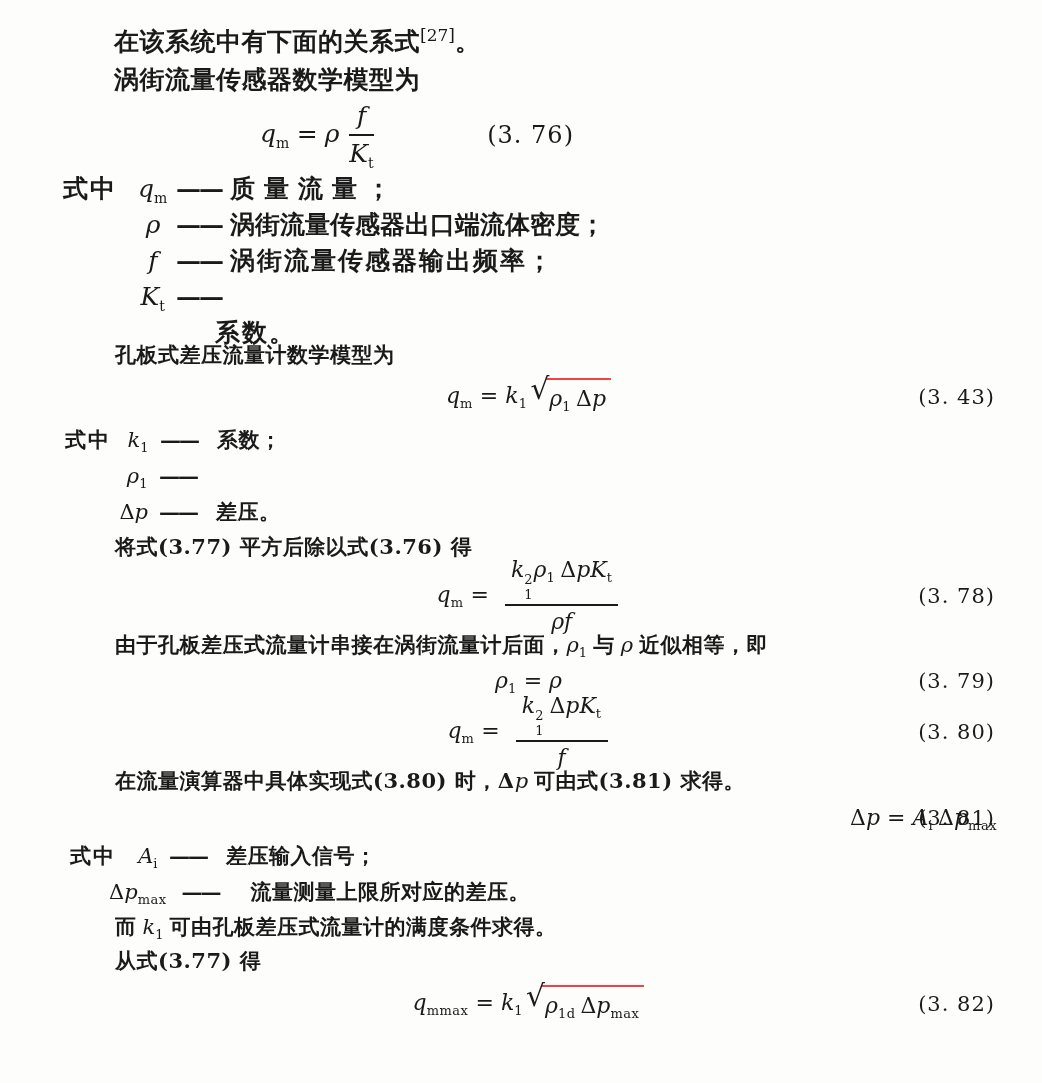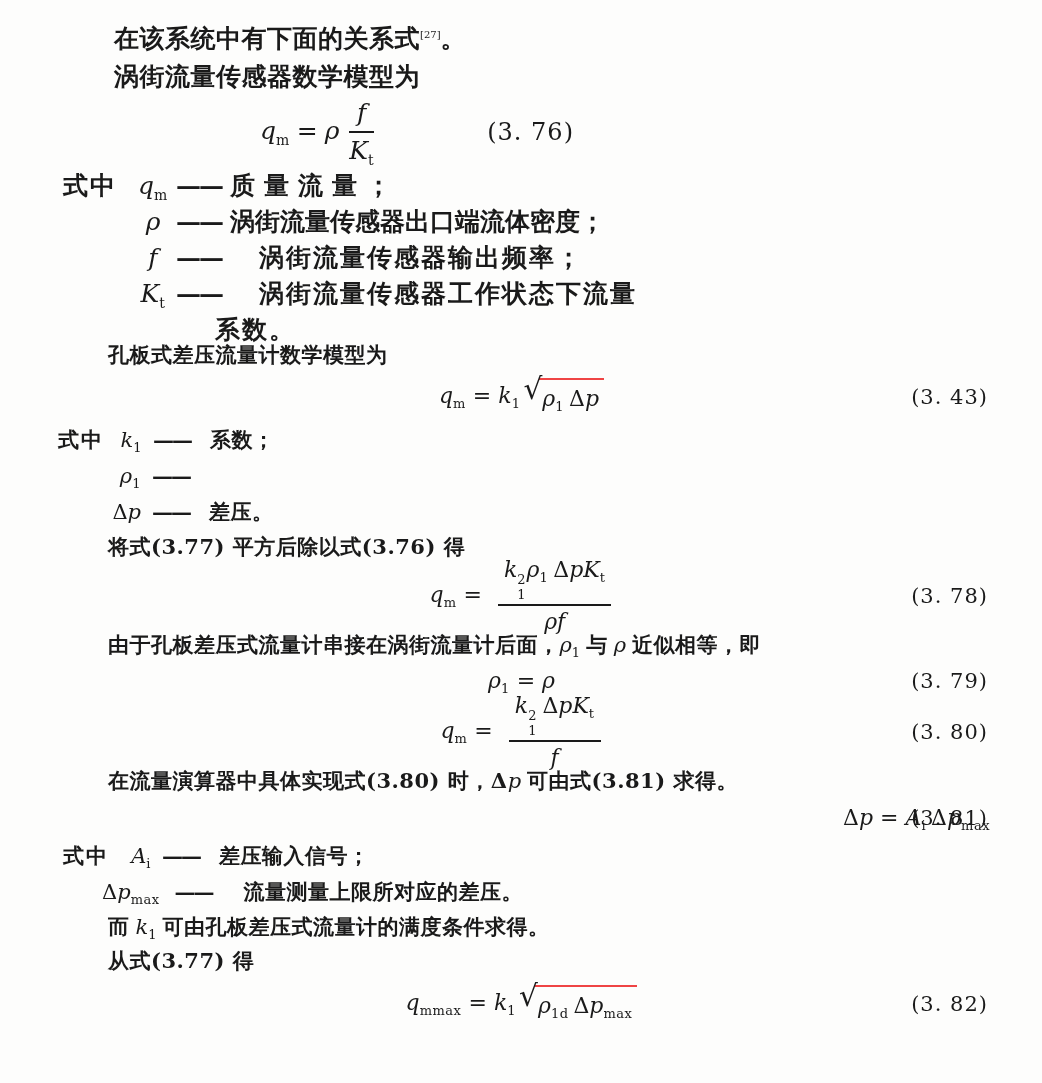--- a/index.html
+++ b/index.html
@@ -12,29 +12,29 @@
     color: #1a1a1a;
     font-family: "DejaVu Serif", "Liberation Serif", serif;
     overflow: hidden;
   }
 
   
   .top    { position:absolute; left:60px; top:16px; width:516px; font-size:25px; line-height:38px; }
   .top .para { margin:0; text-indent:54px; white-space:nowrap; font-weight:600; letter-spacing:0.5px; }
   .top .para .v, .top .para sub, .top .para sup { font-weight:400; }
   .p2 { margin-top:4px; }
-  sup.ref { font-size:10px; vertical-align:9px; letter-spacing:0; font-weight:500; }
+  sup.ref { font-size:17px; vertical-align:9px; letter-spacing:0; font-weight:500; }
 
   .t-defrow { display:flex; align-items:baseline; line-height:36px; white-space:nowrap; }
   .t-where  { flex:0 0 78px; font-weight:600; padding-left:3px; letter-spacing:2px; }
   .t-sym    { flex:0 0 30px; text-align:center; }
   .t-dash   { flex:0 0 62px; text-align:center; letter-spacing:-2px; font-weight:600; }
   .t-desc   { font-weight:600; }
   .ls9 { letter-spacing:9px; }
-  .ls2 { letter-spacing:2px;margin-left:29px; }
+  .ls2 { letter-spacing:2px; }
   .ls0 { letter-spacing:0px; }
   .t-cont { margin:0; padding-left:155px; line-height:36px; font-weight:600; letter-spacing:2px; }
 
   
   .eqrow { position:relative; display:flex; justify-content:center; align-items:center; white-space:nowrap; }
   .eqnum { position:absolute; right:2px; top:50%; transform:translateY(-50%); letter-spacing:1px; font-size:21px; }
   .top .eqnum { font-size:24px; }
   .eqrow-376 { height:72px; font-size:25px; }
   .eqrow-377 { height:50px; font-size:22px; }
   .eqrow-378 { height:64px; font-size:22px; }
@@ -57,21 +57,21 @@
 
   .ss { display:inline-flex; flex-direction:column; align-items:flex-start; font-size:13px;
         line-height:1; vertical-align:-7px; font-style:normal; margin:0 1px 0 0; }
   .ss .s-sup { padding-bottom:2px; }
 
   .sqrt { display:inline-flex; align-items:stretch; margin-left:3px; }
   .sqrt-sign { font-size:1.35em; line-height:1; align-self:flex-start; transform:translateY(-4px); margin-right:-3px; font-style:normal; }
   .rad { border-top:2px solid #ef4444; padding:2px 5px 0 3px; display:inline-block;text-align:center; }
 
   
-  .bottom { position:absolute; left:53px; top:338px; width:937px; font-size:21px; line-height:34px; }
+  .bottom { position:absolute; left:60px; top:338px; width:937px; font-size:21px; line-height:34px; }
   .bottom .para { margin:0; text-indent:55px; white-space:nowrap; font-weight:600; letter-spacing:0.5px; }
   .bottom .para.no-indent { text-indent:0; }
   .bottom .para .v, .bottom .para sub { font-weight:400; letter-spacing:0; }
   .imath { margin:0 6px; }
 
   .b-defrow { display:flex; align-items:baseline; white-space:nowrap; line-height:35px; }
   .b-where  { flex:0 0 50px; font-weight:600; padding-left:5px; letter-spacing:2px; }
   .b-sym    { flex:0 0 38px; text-align:right; }
   .b-dash   { flex:0 0 60px; text-align:center; letter-spacing:-2px; font-weight:600; }
   .b-desc   { font-weight:600; margin-left:8px; letter-spacing:0.5px; }
@@ -122,21 +122,20 @@
       <span class="t-where"></span>
       <span class="t-sym"><span class="v">f</span></span>
       <span class="t-dash">——</span>
       <span class="t-desc ls2">涡街流量传感器输出频率；</span>
     </div>
 
     <div class="t-defrow">
       <span class="t-where"></span>
       <span class="t-sym"><span class="v">K</span><sub>t</sub></span>
       <span class="t-dash">——</span>
-      <span class="t-desc ls2">涡街流量传感器工作状态下流量</span>
     </div>
     <p class="t-cont">系数。</p>
 
   </section>
 
   <section class="bottom">
 
     <p class="para">孔板式差压流量计数学模型为</p>
 
     <div class="eqrow eqrow-377">

